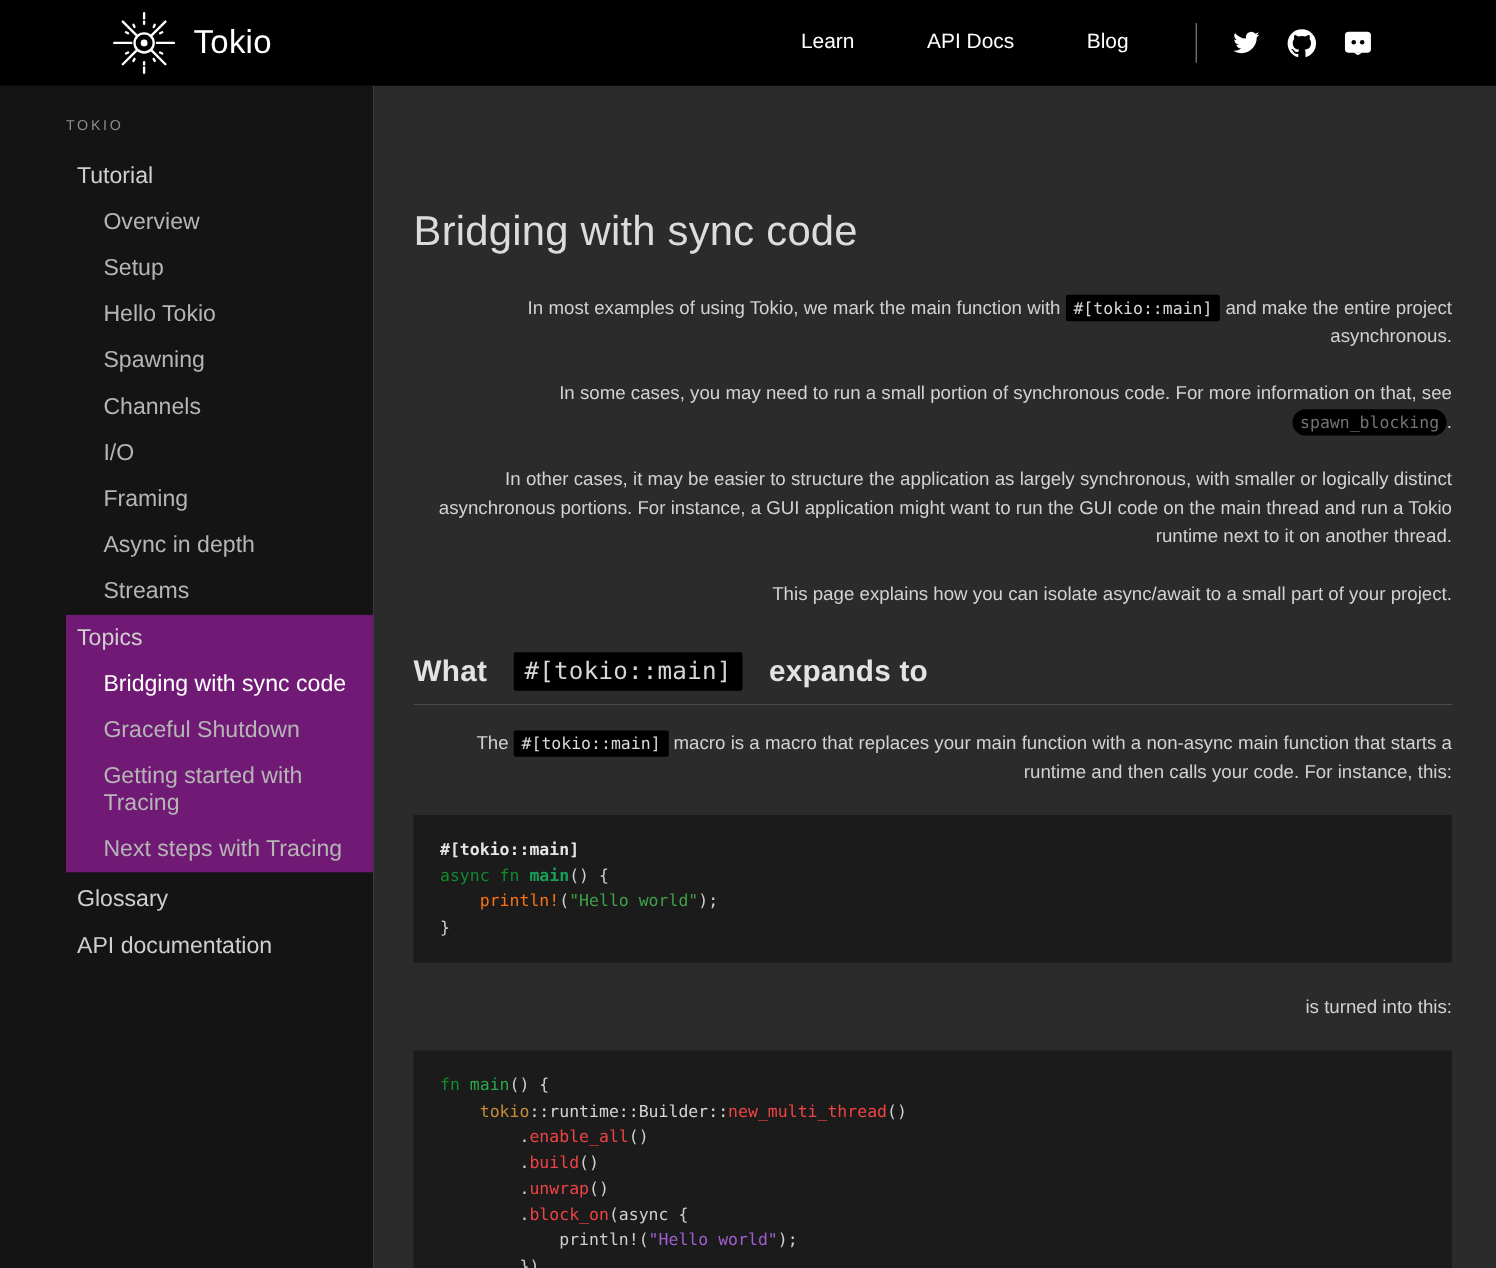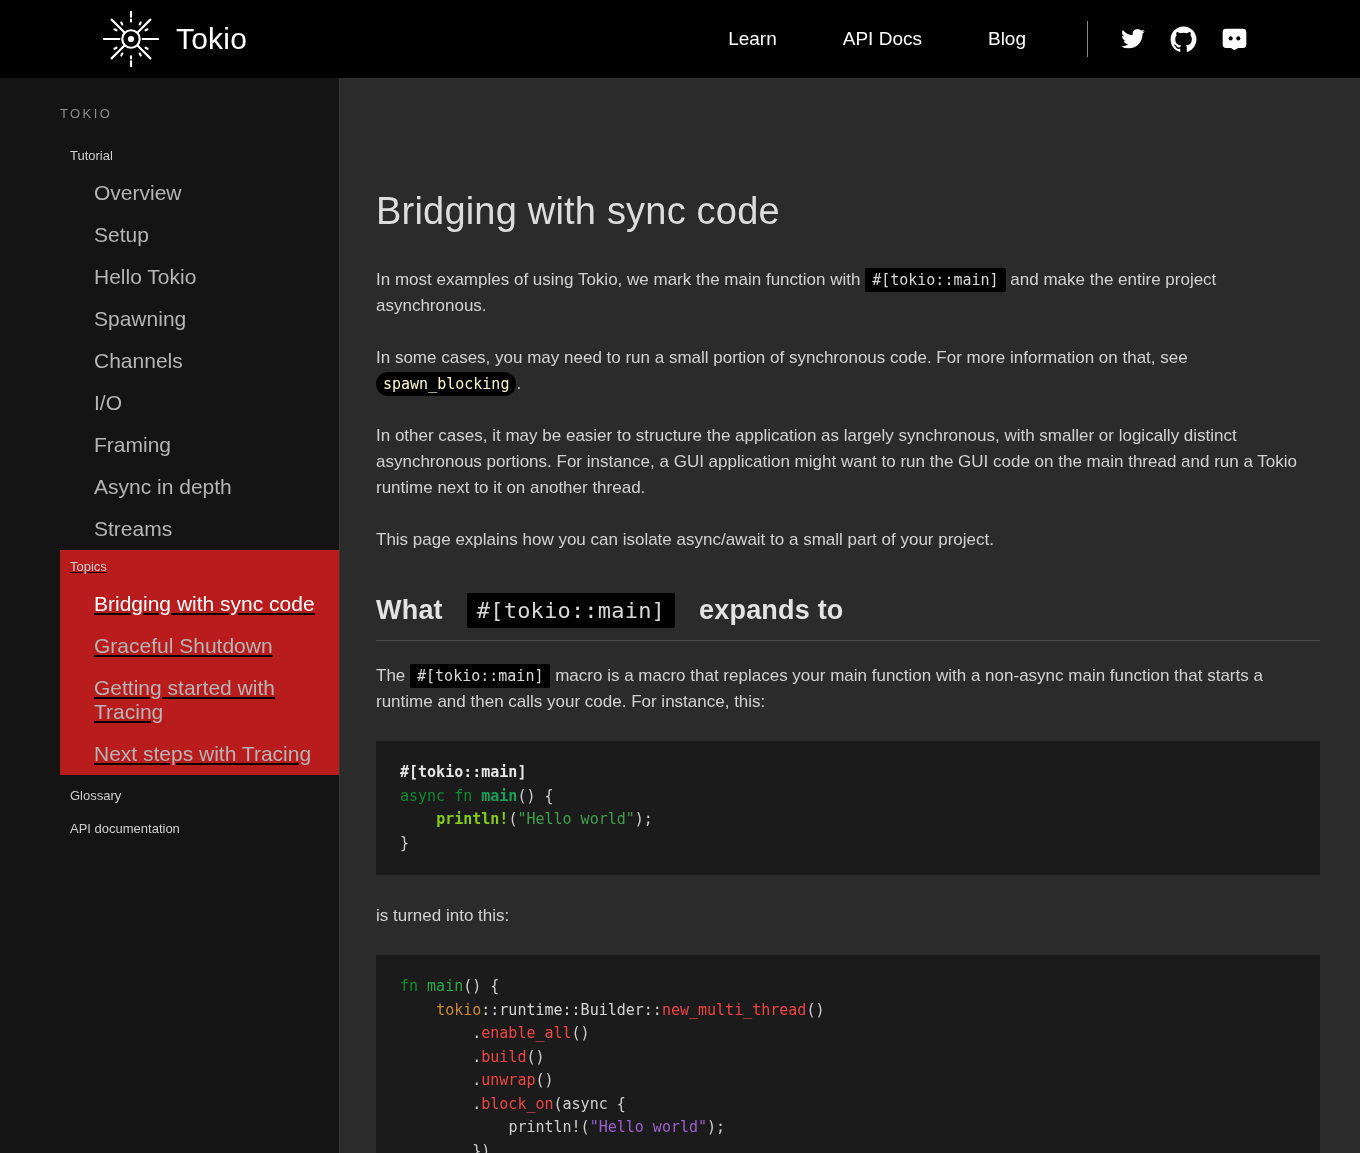--- a/index.html
+++ b/index.html
@@ -74,35 +74,34 @@
   .side-title {
     color: #8d8d8d;
     font-size: 13px;
     letter-spacing: 2.4px;
     padding: 0 0 0 60px;
     margin-bottom: 18px;
     text-transform: uppercase;
   }
   .side-group-label {
     color: #cfcfcf;
-    font-size: 13px;
+    font-size: 21px;
     padding: 9px 0 9px 70px;
     cursor: pointer;
   }
   .side-item {
     color: #b5b5b5;
     font-size: 21px;
     padding: 9px 0 9px 94px;
     cursor: pointer;
   }
   .side-block-active {
-    background: #b91c1c;
+    background: #701a75;
     margin-left: 60px;
     padding-left: 0;
-    text-decoration: underline;
   }
   .side-block-active .side-group-label { padding-left: 10px; }
   .side-block-active .side-item { padding-left: 34px; }
   .side-item.active { color: #ffffff; }
   .side-tail { padding-top: 4px; }
 
   
   .main {
     flex: 1;
     background: #2b2b2b;
@@ -116,31 +115,32 @@
     font-size: 38px;
     font-weight: 400;
     margin: 0 0 34px 0;
     letter-spacing: 0.2px;
   }
   p.para {
     color: #d2d2d2;
     font-size: 17px;
     line-height: 26px;
     margin: 0 0 26px 0;
+    text-align: right;
   }
   code.inline {
     background: #000000;
     color: #d8d8d8;
     font-family: "DejaVu Sans Mono", monospace;
     font-size: 15px;
     padding: 3px 7px;
     border-radius: 2px;
     white-space: nowrap;
   }
-  code.inline.link { color: #fef9c3; border-radius: 12px; }
+  code.inline.link { color: #737373; border-radius: 12px; }
   a.codelink { text-decoration: none; }
 
   h2.section {
     color: #e3e3e3;
     font-size: 27px;
     font-weight: 700;
     margin: 40px 0 0 0;
     padding-bottom: 12px;
     border-bottom: 1px solid #4a4a4a;
     display: flex;
@@ -162,21 +162,21 @@
     font-size: 15px;
     line-height: 23.5px;
     color: #d0d0d0;
     overflow: hidden;
     white-space: pre;
   }
   .t-attr   { color: #e6e6e6; font-weight: bold; }
   .t-kw     { color: #0f8a2e; }
   .t-fn     { color: #17a05a; font-weight: bold; }
   .t-fn2    { color: #2aa84a; }
-  .t-macro  { color: #84cc16; font-weight: bold; }
+  .t-macro  { color: #f97316; }
   .t-str    { color: #3fa14a; }
   .t-str2   { color: #9f5fd0; }
   .t-plain  { color: #cfcfcf; }
   .t-mod    { color: #c98a3a; }
   .t-meth   { color: #ef4444; }
   .t-path   { color: #d6d6d6; }
 </style>
 </head>
 <body>
 

